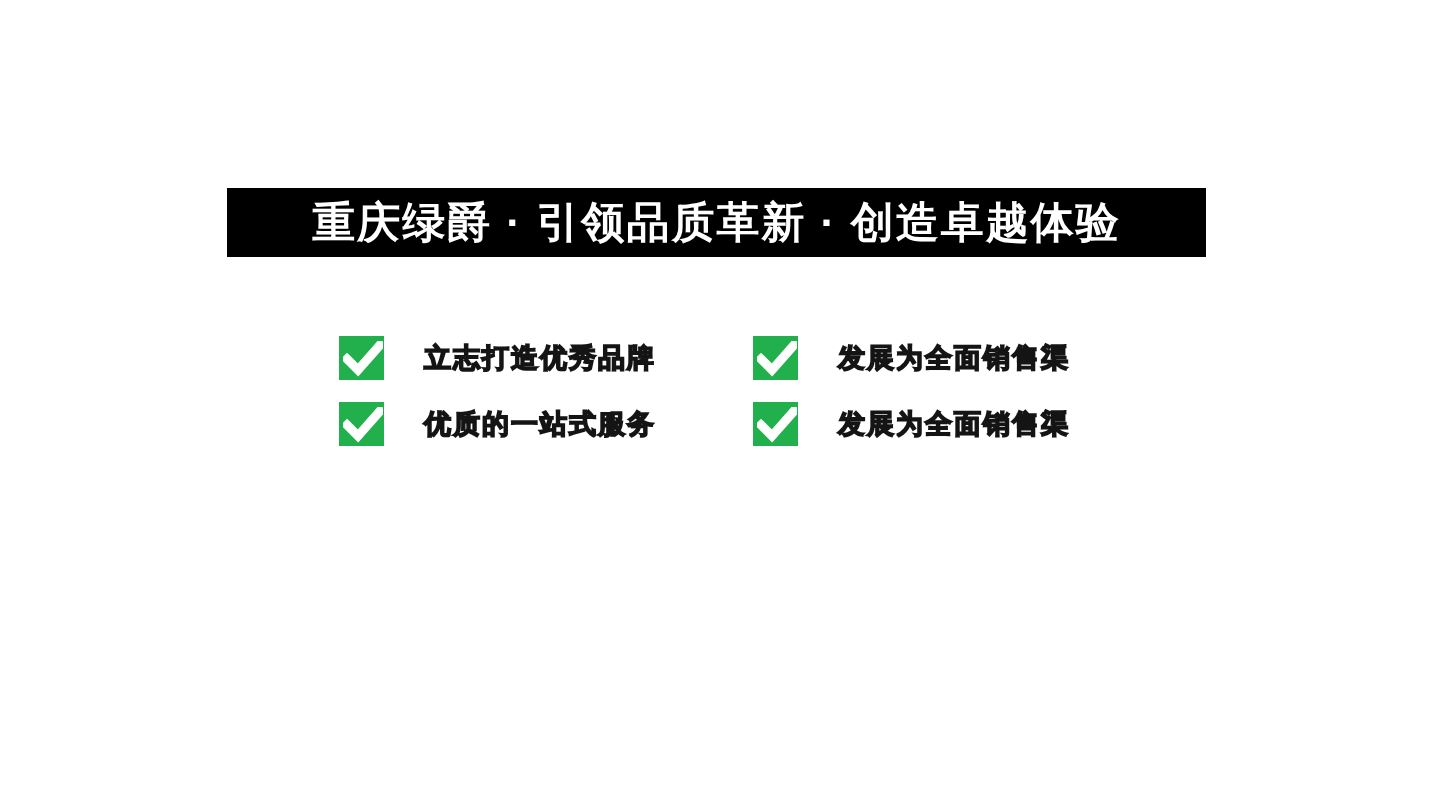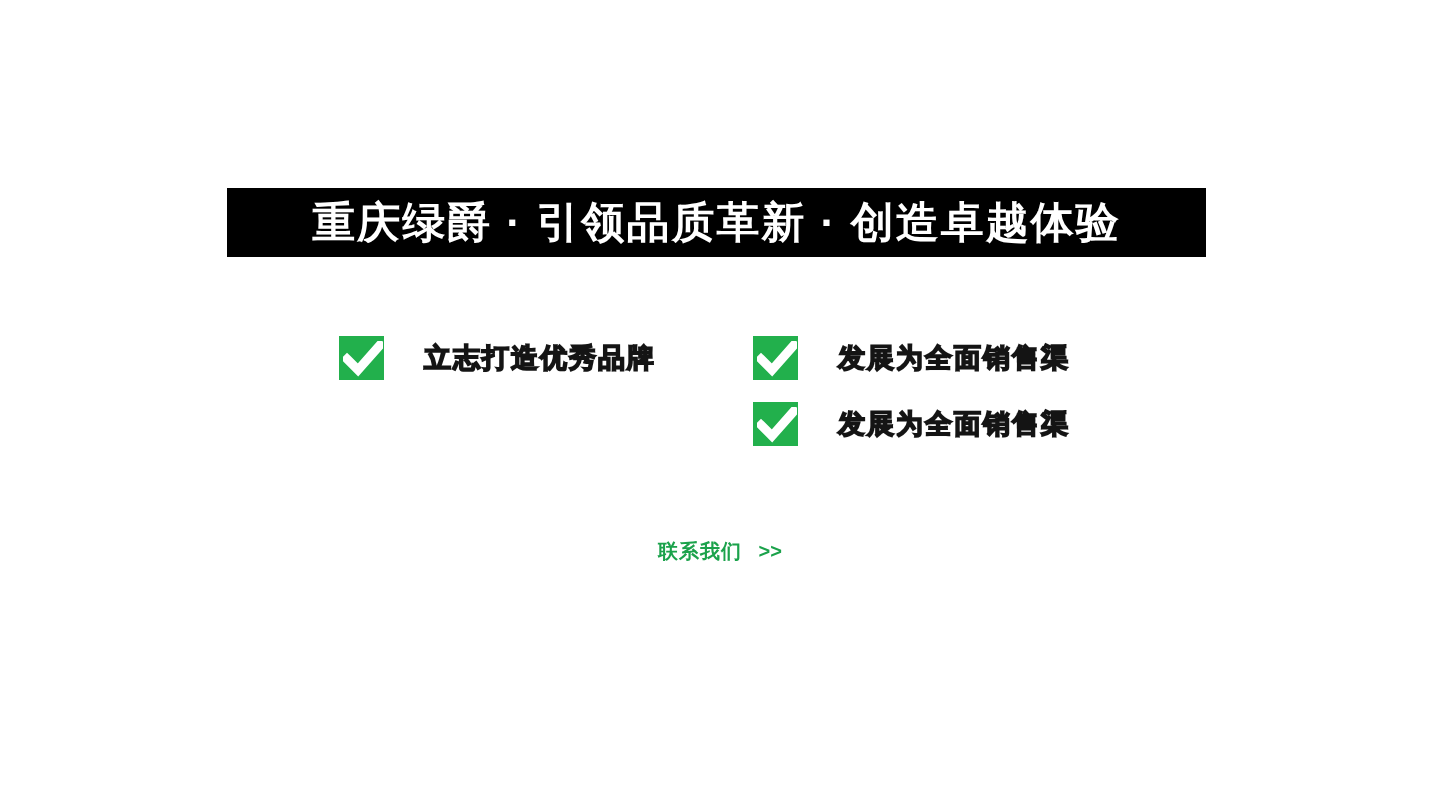--- a/index.html
+++ b/index.html
@@ -104,28 +104,32 @@
 
   <div class="feature-item pos-1">
     <span class="check-icon">
       <svg viewBox="0 0 40 36">
           <path d="M4 18 L15 29 L37 4" fill="none" stroke="#ffffff" stroke-width="9" stroke-linecap="square"></path>
         </svg>
     </span>
     <span class="feature-label">发展为全面销售渠</span>
   </div>
 
+  <div class="feature-item pos-2">
+    <span class="check-icon">
+      <svg viewBox="0 0 40 36">
+          <path d="M4 18 L15 29 L37 4" fill="none" stroke="#ffffff" stroke-width="9" stroke-linecap="square"></path>
+        </svg>
+    </span>
+    <span class="feature-label">优质的一站式服务</span>
+  </div>
 
   <div class="feature-item pos-3">
     <span class="check-icon">
       <svg viewBox="0 0 40 36">
           <path d="M4 18 L15 29 L37 4" fill="none" stroke="#ffffff" stroke-width="9" stroke-linecap="square"></path>
         </svg>
     </span>
     <span class="feature-label">发展为全面销售渠</span>
   </div>
 
-  <a class="contact-link">
-    <span>联系我们</span>
-    <span class="arrows">&gt;&gt;</span>
-  </a>
 
 </div>
 
 </body></html>

